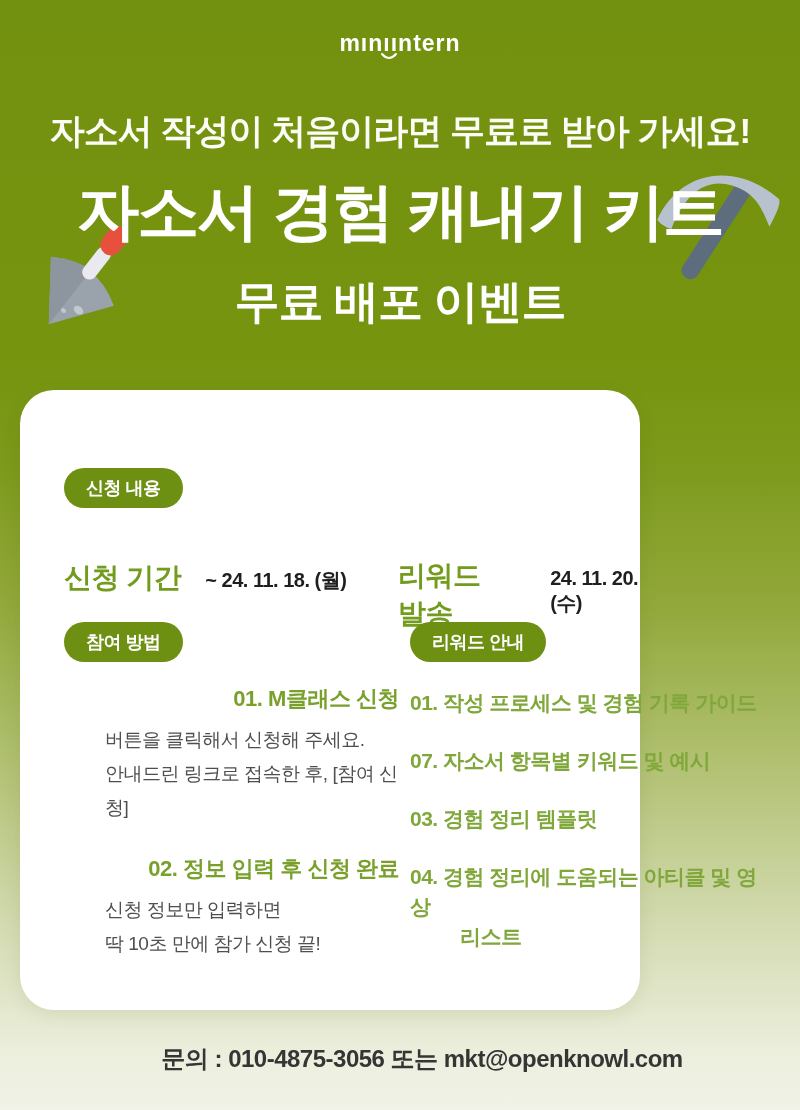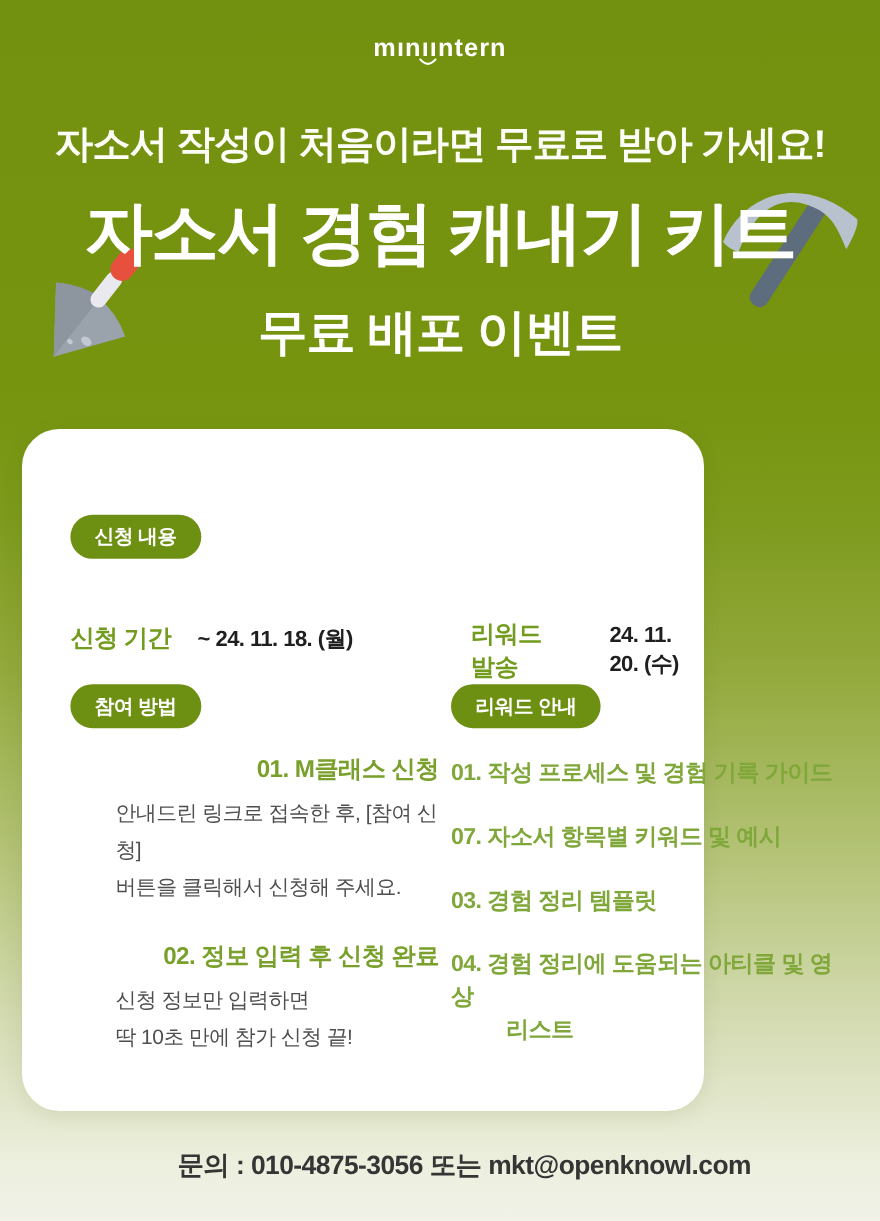--- a/index.html
+++ b/index.html
@@ -36,22 +36,22 @@
 
   .badge { position:absolute; display:inline-block; background:#6d9013; color:#fff;
            font-size:18px; font-weight:700; line-height:1; padding:11px 22px;
            border-radius:22px; letter-spacing:-0.5px; }
   .badge-apply   { left:44px;  top:78px;  }
   .badge-howto   { left:44px;  top:232px; }
   .badge-rewards { left:390px; top:232px; }
 
   .apply-row { position:absolute; top:141px; display:flex; align-items:baseline; }
   .apply-row.r1 { left:44px; }
-  .apply-row.r2 { left:408px;gap:24px; }
-  .apply-label { color:#739b1e; font-size:22px; font-weight:800; letter-spacing:-0.5px; }
+  .apply-row.r2 { left:378px;gap:24px; }
+  .apply-label { color:#739b1e; font-size:28px; font-weight:800; letter-spacing:-0.5px; }
   .apply-value { color:#1f1f1f; font-size:20px; font-weight:700; margin-left:24px; letter-spacing:-0.5px;margin-top:36px; }
 
   .howto { position:absolute; left:44px; top:294px; width:335px; }
   .step + .step { margin-top:30px; }
   .step-title { color:#79a02b; font-size:22px; font-weight:800; letter-spacing:-0.5px;text-align:right; }
   .step-lines { margin-top:9px; padding-left:41px; color:#4f4f4f; font-size:19px;
                 font-weight:500; line-height:1.78; letter-spacing:-0.5px; }
 
   .rewards { position:absolute; left:390px; top:298px; width:350px; }
   .reward-item { color:#80a73a; font-size:21px; font-weight:800; line-height:30px;
@@ -108,22 +108,22 @@
       <span class="apply-value">24. 11. 20. (수)</span>
     </div>
 
     <div class="badge badge-howto">참여 방법</div>
     <div class="badge badge-rewards">리워드 안내</div>
 
     <div class="howto">
       <div class="step">
         <div class="step-title">01. M클래스 신청</div>
         <div class="step-lines">
+          <div>버튼을 클릭해서 신청해 주세요.</div>
           <div>안내드린 링크로 접속한 후, [참여 신청]</div>
-          <div>버튼을 클릭해서 신청해 주세요.</div>
         </div>
       </div>
       <div class="step">
         <div class="step-title">02. 정보 입력 후 신청 완료</div>
         <div class="step-lines">
           <div>신청 정보만 입력하면</div>
           <div>딱 10초 만에 참가 신청 끝!</div>
         </div>
       </div>
     </div>

